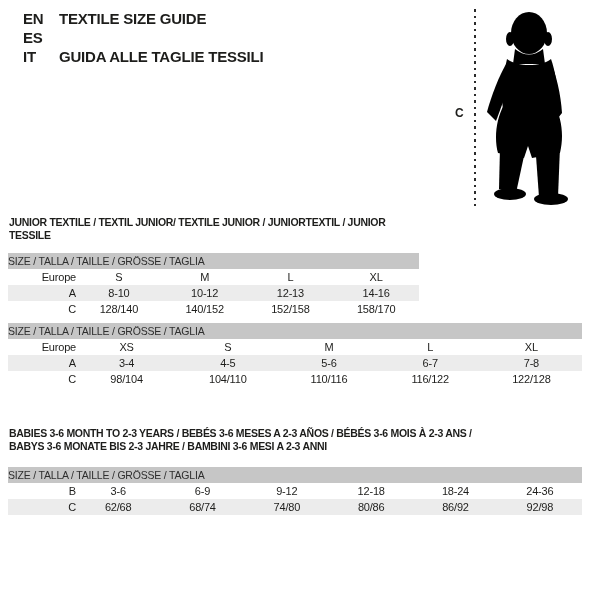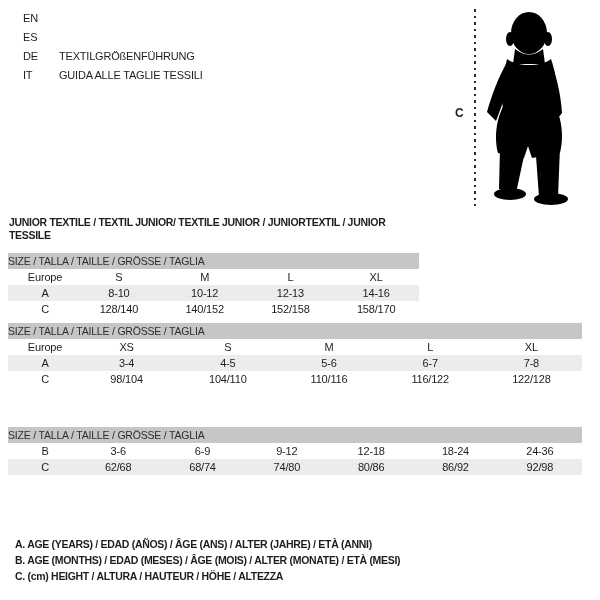--- a/index.html
+++ b/index.html
@@ -5,21 +5,21 @@
   html,body{margin:0;padding:0;}
   body{
     width:600px;height:600px;background:#ffffff;position:relative;overflow:hidden;
     font-family:"Liberation Sans", sans-serif;color:var(--text,#1d1d1b);
     -webkit-font-smoothing:antialiased;
   }
   .page{position:absolute;inset:0;}
 
   
   .lang-list{position:absolute;left:23px;top:9px;}
-  .lang-row{display:flex;line-height:19px;font-weight:normal;font-size:11px;letter-spacing:-0.2px;}
+  .lang-row{display:flex;line-height:19px;font-weight:bold;font-size:15px;letter-spacing:-0.2px;}
   .lang-code{width:36px;}
 
   
   .fig-label{position:absolute;left:455px;top:106px;font-weight:bold;font-size:12px;}
   .dotted-line{
     position:absolute;left:474px;top:9px;width:2px;height:197px;
     background:repeating-linear-gradient(to bottom,var(--dotted-line,#2b2b2b) 0 2.5px,transparent 2.5px 6.5px);
   }
   .toddler-svg{position:absolute;left:479px;top:7px;}
   .toddler-svg *{fill:var(--silhouette,#000);}
@@ -36,42 +36,39 @@
   .tb2 .tbl-title{margin-bottom:14px;}
   .tbl-header-bar{
     background:var(--header-bg,#c6c6c6);height:16px;line-height:16px;
     font-size:10.5px;letter-spacing:-0.2px;color:#2e2e2e;
   }
   table.size-table{width:100%;border-collapse:collapse;table-layout:fixed;}
   .size-table td{
     height:16px;padding:0;text-align:center;font-size:11px;letter-spacing:-0.2px;
     white-space:nowrap;overflow:hidden;
   }
-  .size-table td.rowlabel{width:62px;text-align:center;padding-left:6px;}
+  .size-table td.rowlabel{width:62px;text-align:right;padding-left:6px;}
   .size-table tr.alt{background:var(--alt-row-bg,#ececec);}
 
   
   .footnotes{position:absolute;left:15px;top:536px;font-weight:bold;font-size:10.5px;
     line-height:16px;letter-spacing:-0.3px;}
 </style>
 </head>
 <body>
 
 <div class="page">
 
   <div class="lang-list" id="lang-list">
       <div class="lang-row">
         <span class="lang-code">EN</span>
+        <span class="lang-text">TEXTILE SIZE GUIDE</span>
       </div>
       <div class="lang-row">
         <span class="lang-code">ES</span>
-      </div>
-      <div class="lang-row">
-        <span class="lang-code">DE</span>
-        <span class="lang-text">TEXTILGRÖßENFÜHRUNG</span>
       </div>
       <div class="lang-row">
         <span class="lang-code">IT</span>
         <span class="lang-text">GUIDA ALLE TAGLIE TESSILI</span>
       </div>
     </div>
 
   <div class="fig-label">C</div>
   <div class="dotted-line"></div>
 
@@ -146,20 +143,22 @@
             <td>104/110</td>
             <td>110/116</td>
             <td>116/122</td>
             <td>122/128</td>
           </tr>
         </tbody>
       </table>
   </div>
 
   <div class="table-block tb2">
+    <div class="tbl-title">BABIES 3-6 MONTH TO 2-3 YEARS / BEBÉS 3-6 MESES A 2-3 AÑOS / BÉBÉS 3-6 MOIS À 2-3 ANS /
+BABYS 3-6 MONATE BIS 2-3 JAHRE / BAMBINI 3-6 MESI A 2-3 ANNI</div>
     <div class="tbl-header-bar">SIZE / TALLA / TAILLE / GRÖSSE / TAGLIA</div>
     <table class="size-table">
         <tbody>
           <tr>
             <td class="rowlabel">B</td>
             <td>3-6</td>
             <td>6-9</td>
             <td>9-12</td>
             <td>12-18</td>
             <td>18-24</td>
@@ -171,19 +170,14 @@
             <td>68/74</td>
             <td>74/80</td>
             <td>80/86</td>
             <td>86/92</td>
             <td>92/98</td>
           </tr>
         </tbody>
       </table>
   </div>
 
-  <div class="footnotes" id="footnotes">
-      <div class="footnote-line">A. AGE (YEARS) / EDAD (AÑOS) / ÂGE (ANS) / ALTER (JAHRE) / ETÀ (ANNI)</div>
-      <div class="footnote-line">B. AGE (MONTHS) / EDAD (MESES) / ÂGE (MOIS) / ALTER (MONATE) / ETÀ (MESI)</div>
-      <div class="footnote-line">C. (cm) HEIGHT / ALTURA / HAUTEUR / HÖHE / ALTEZZA</div>
-    </div>
 
 </div>
 
 </body></html>

